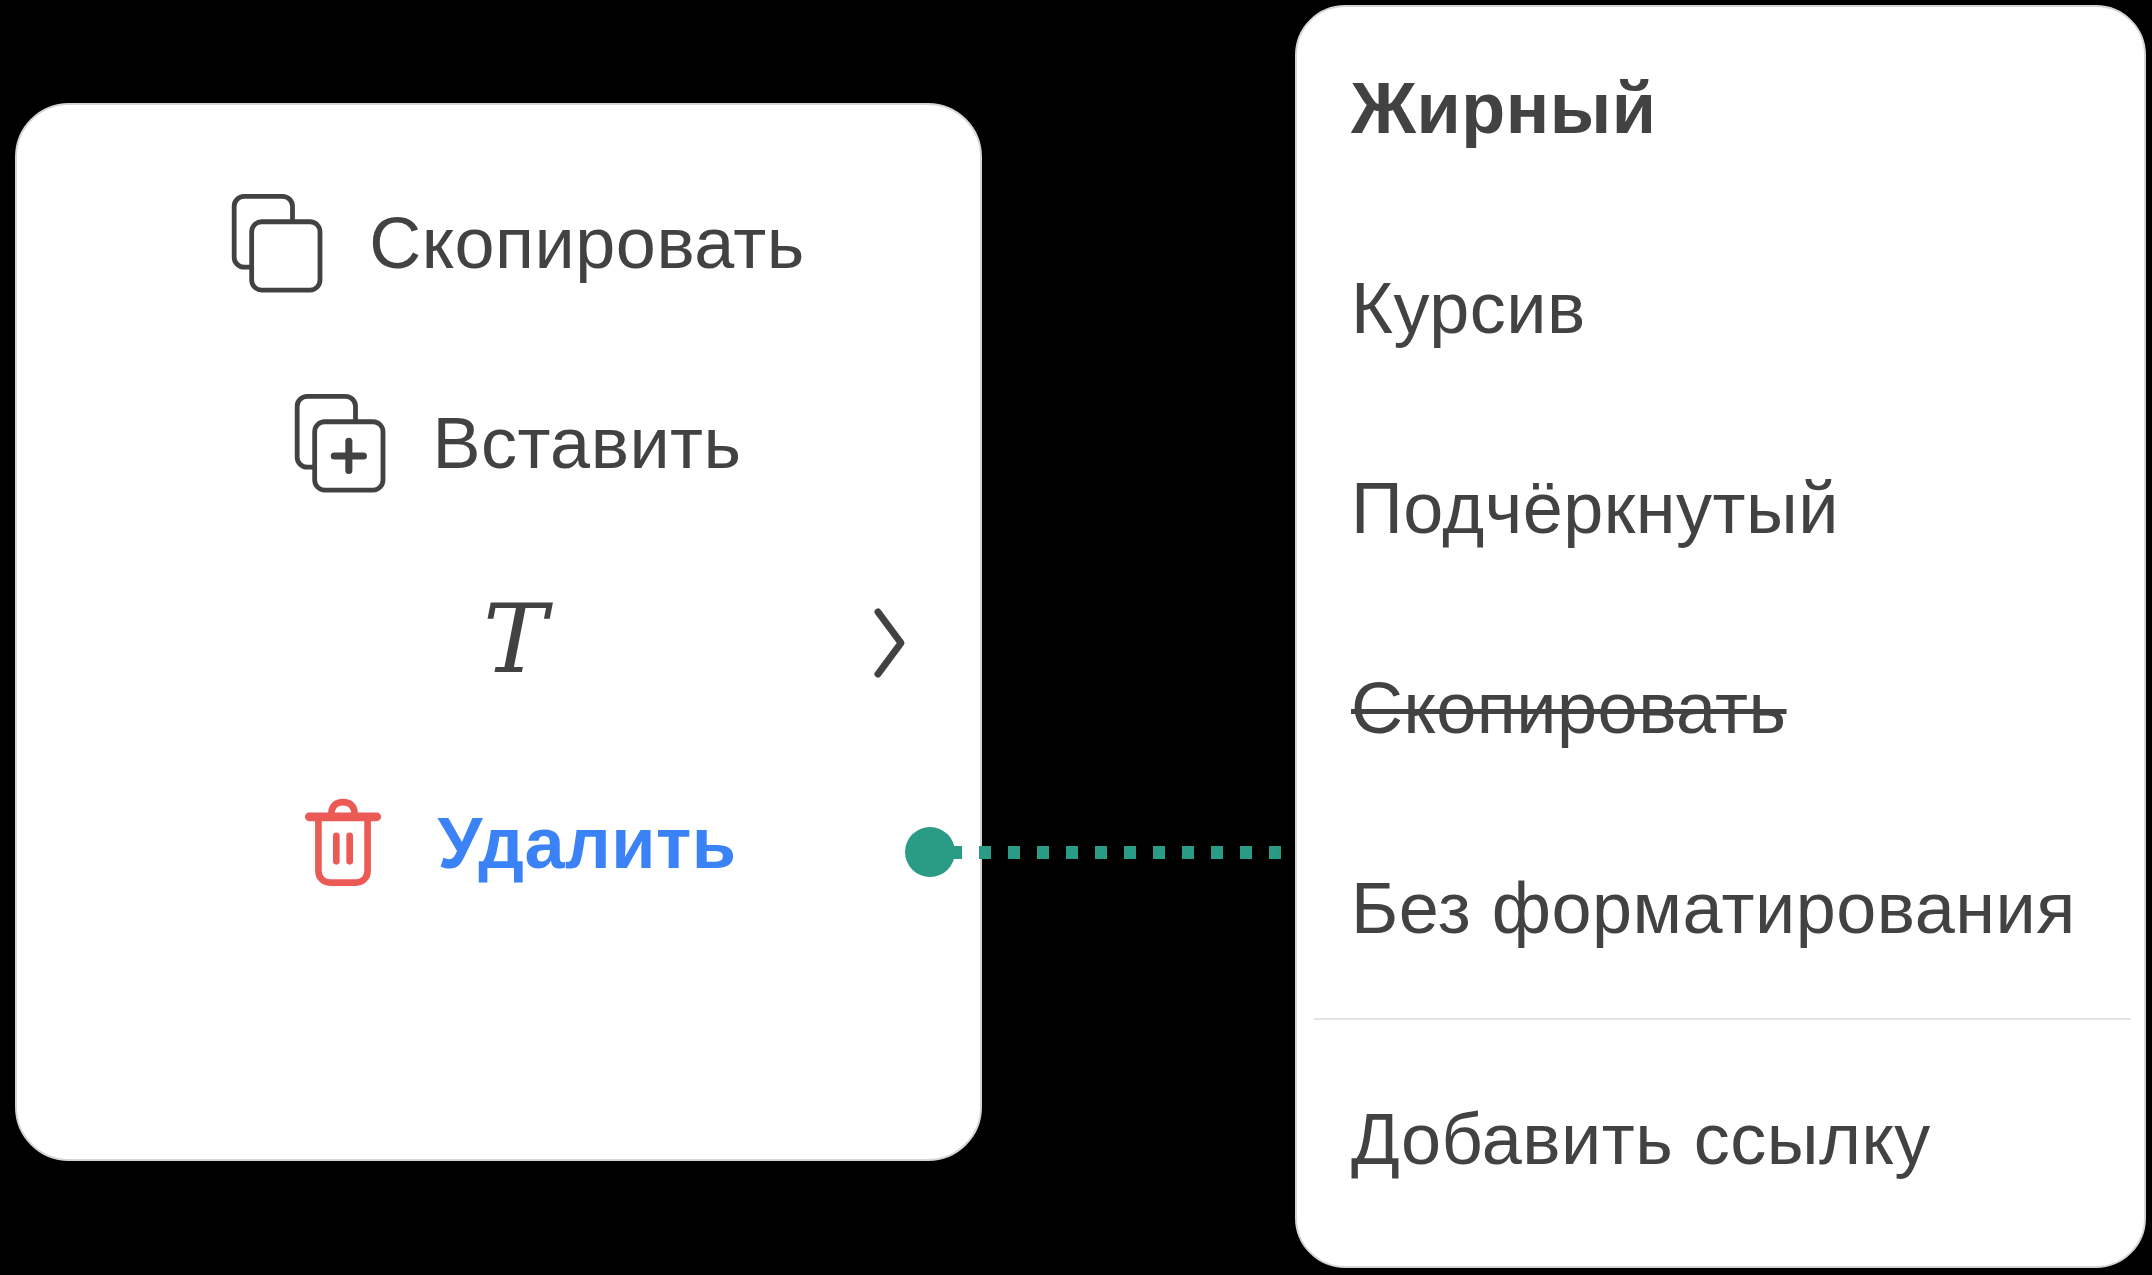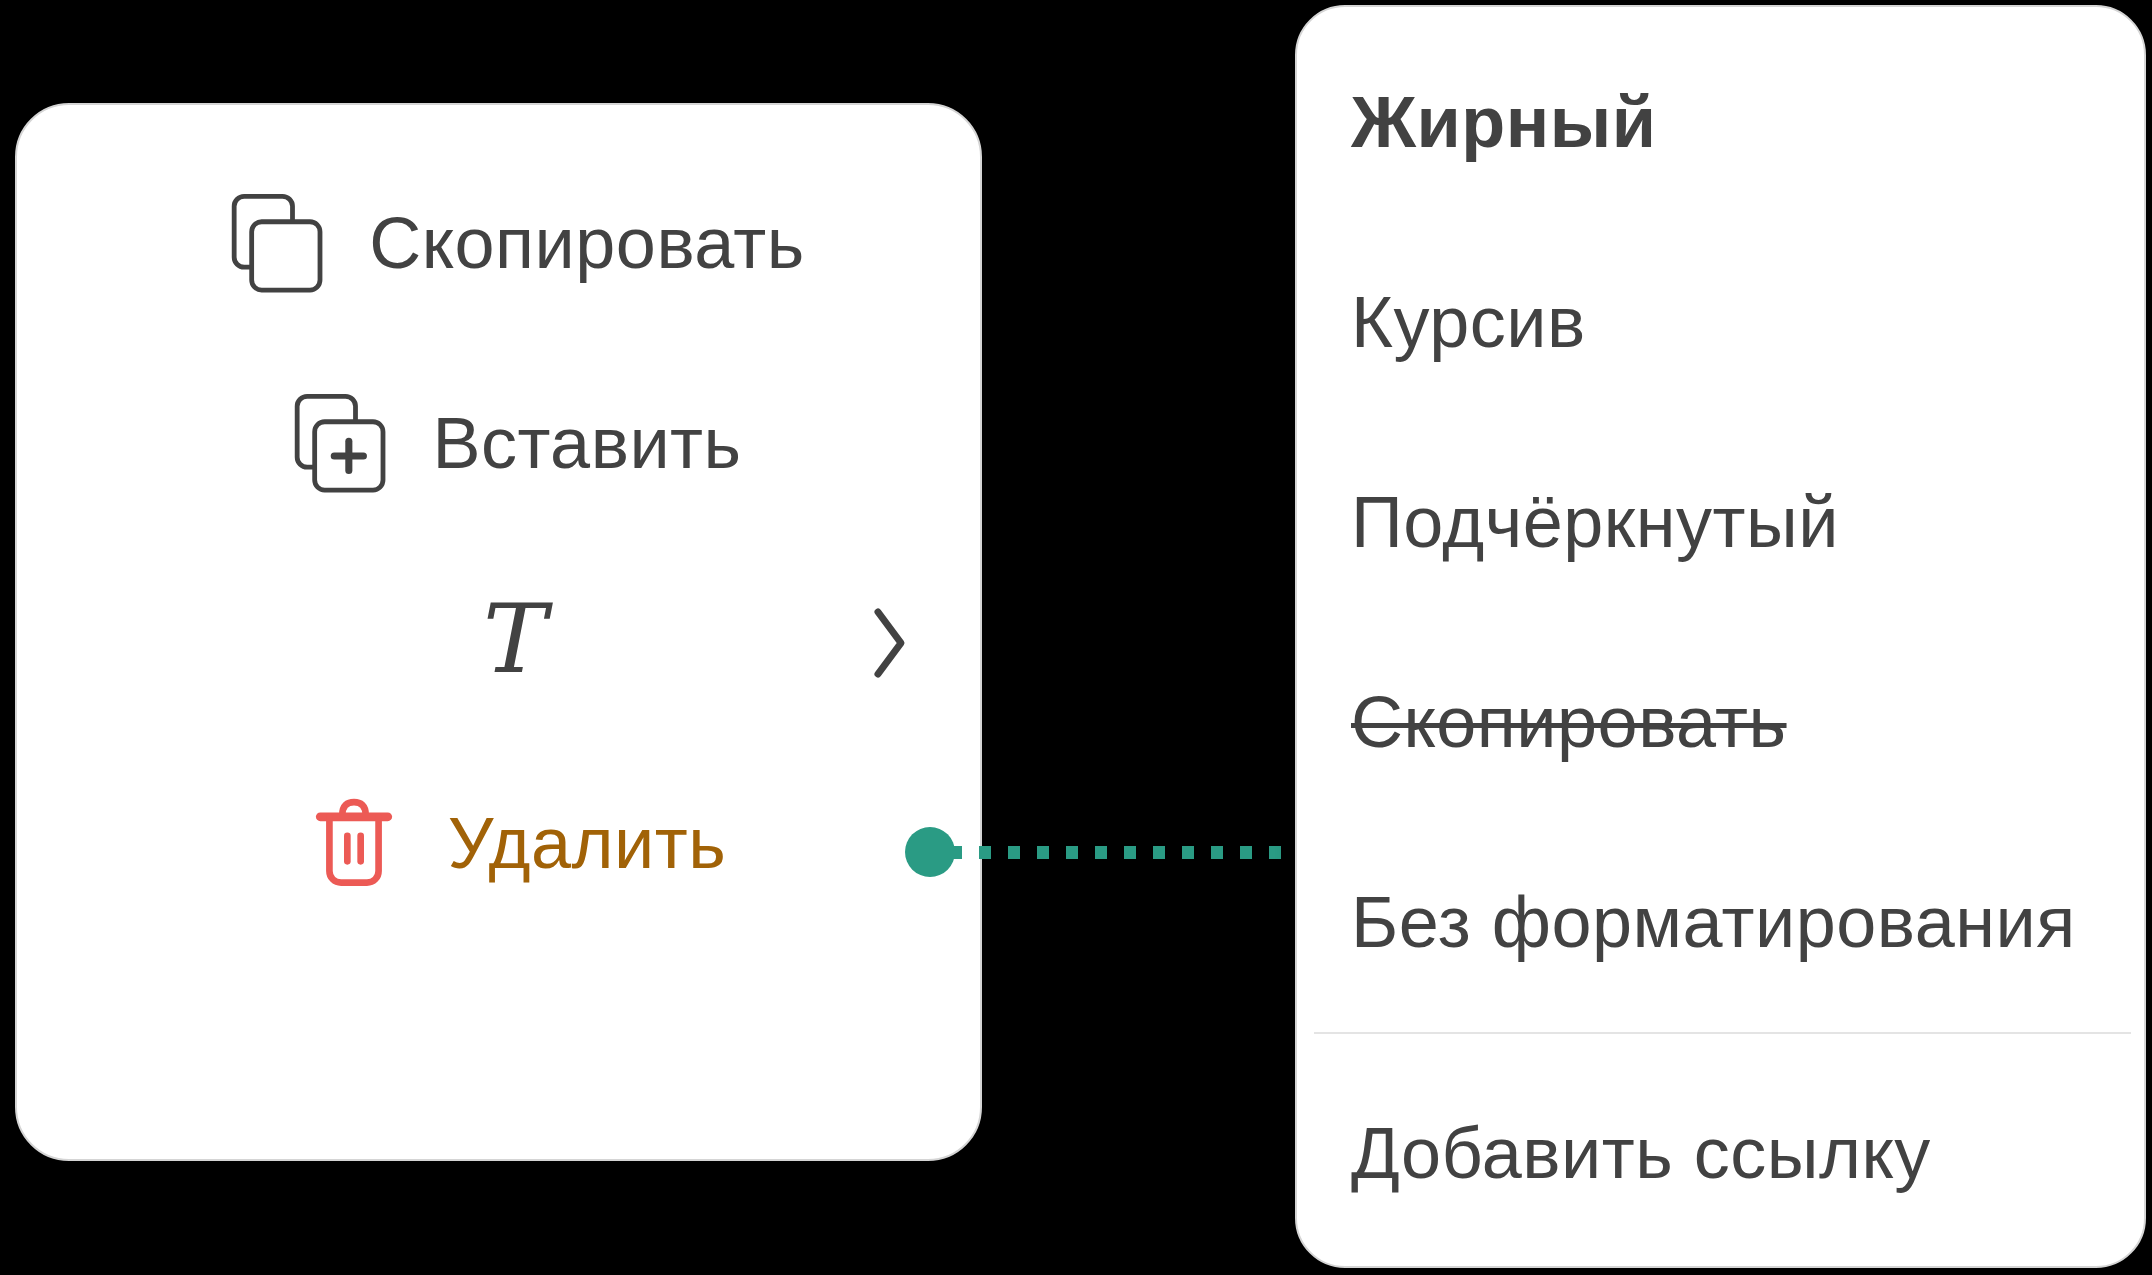--- a/index.html
+++ b/index.html
@@ -24,34 +24,34 @@
     height:200px;display:flex;align-items:center;gap:44px;
     position:relative;cursor:pointer;justify-content:center;
   }
   .menu-item .icon-box{
     width:100px;height:100px;flex:none;
     display:flex;align-items:center;justify-content:center;
   }
   .menu-item .label{
     font-size:72px;color:#424242;letter-spacing:0.5px;white-space:nowrap;
   }
-  .menu-item.danger .label{color:#a16207;}
+  .menu-item.danger .label{color:#3b82f6;font-weight:bold;}
   .submenu-arrow{
     position:absolute;left:798px;top:50%;transform:translateY(-50%);
     width:44px;height:82px;
   }
   .format-t{
     font-family:"DejaVu Serif", serif;font-style:italic;
     font-size:96px;color:#424242;line-height:1;transform:translateY(-4px);
   }
   
   .format-submenu{
     left:1295px;top:5px;width:851px;height:1263px;
     border-radius:50px;z-index:10;
-    padding:15px 50px 0 54px;
+    padding:1px 50px 0 54px;
   }
   .sub-item{
     height:200px;display:flex;align-items:center;
     font-size:72px;color:#424242;letter-spacing:0.5px;
     white-space:nowrap;cursor:pointer;
   }
   .sub-item.bold{font-weight:700;}
   .sub-item.italic{}
   .sub-item.underline span{text-underline-offset:10px;text-decoration-thickness:5px;}
   .sub-item.strike span{text-decoration:line-through;text-decoration-thickness:5px;}

